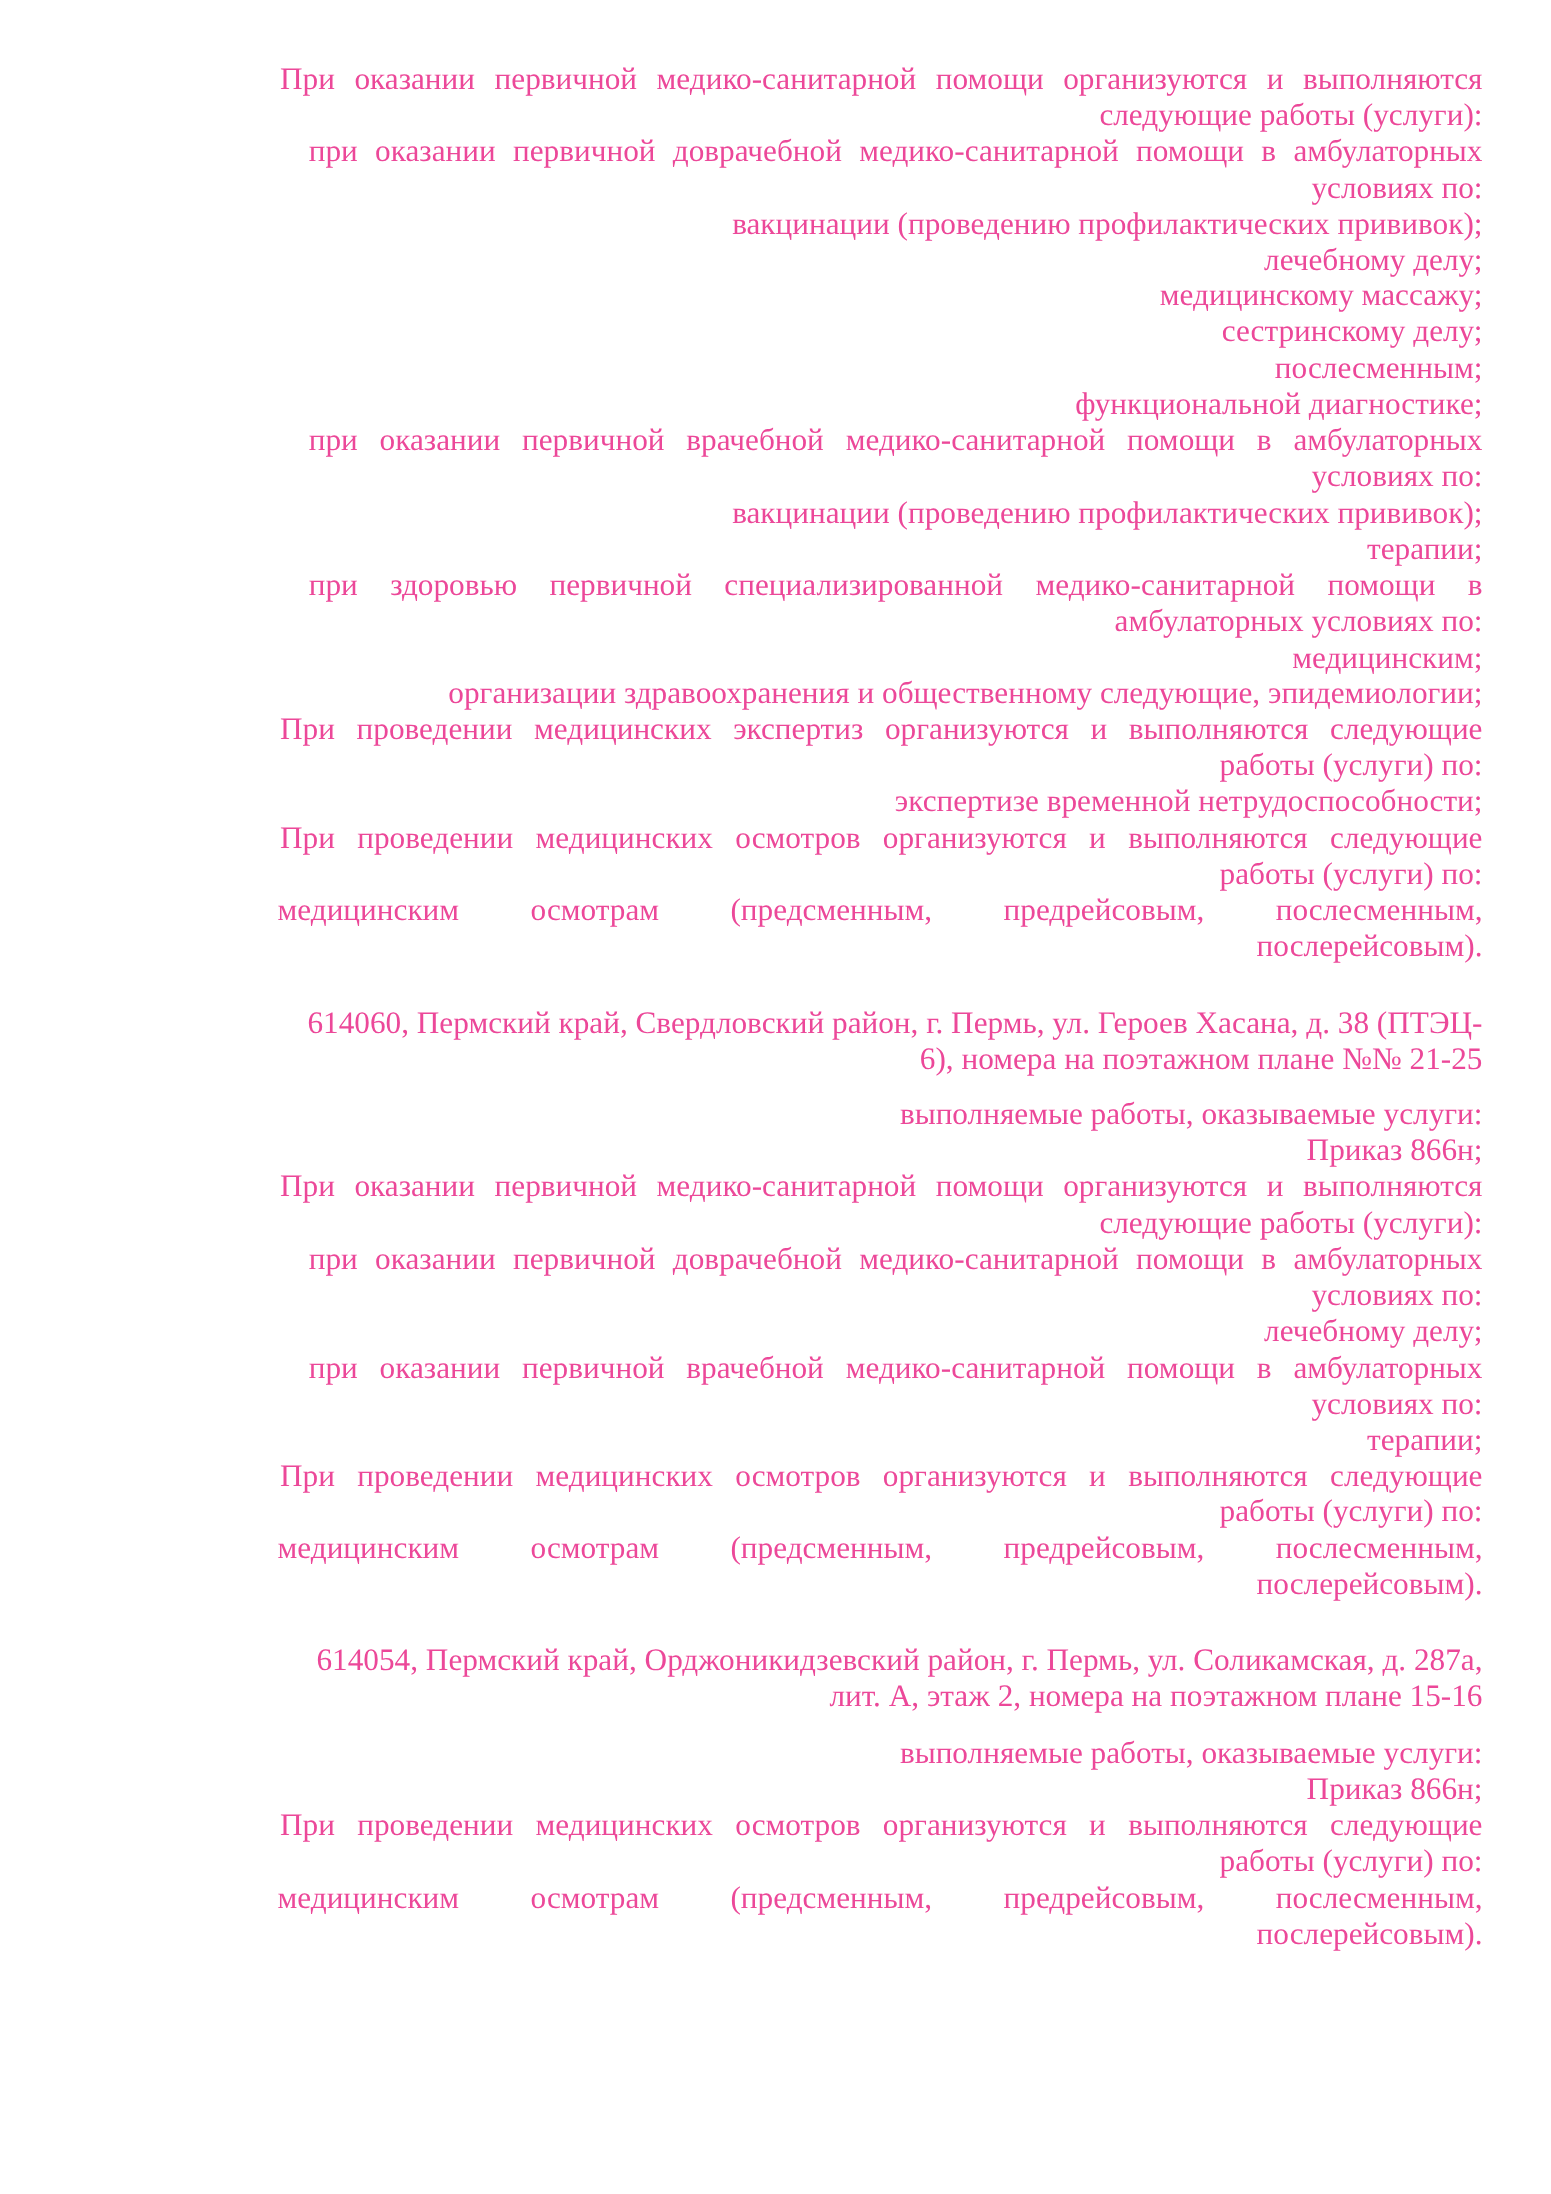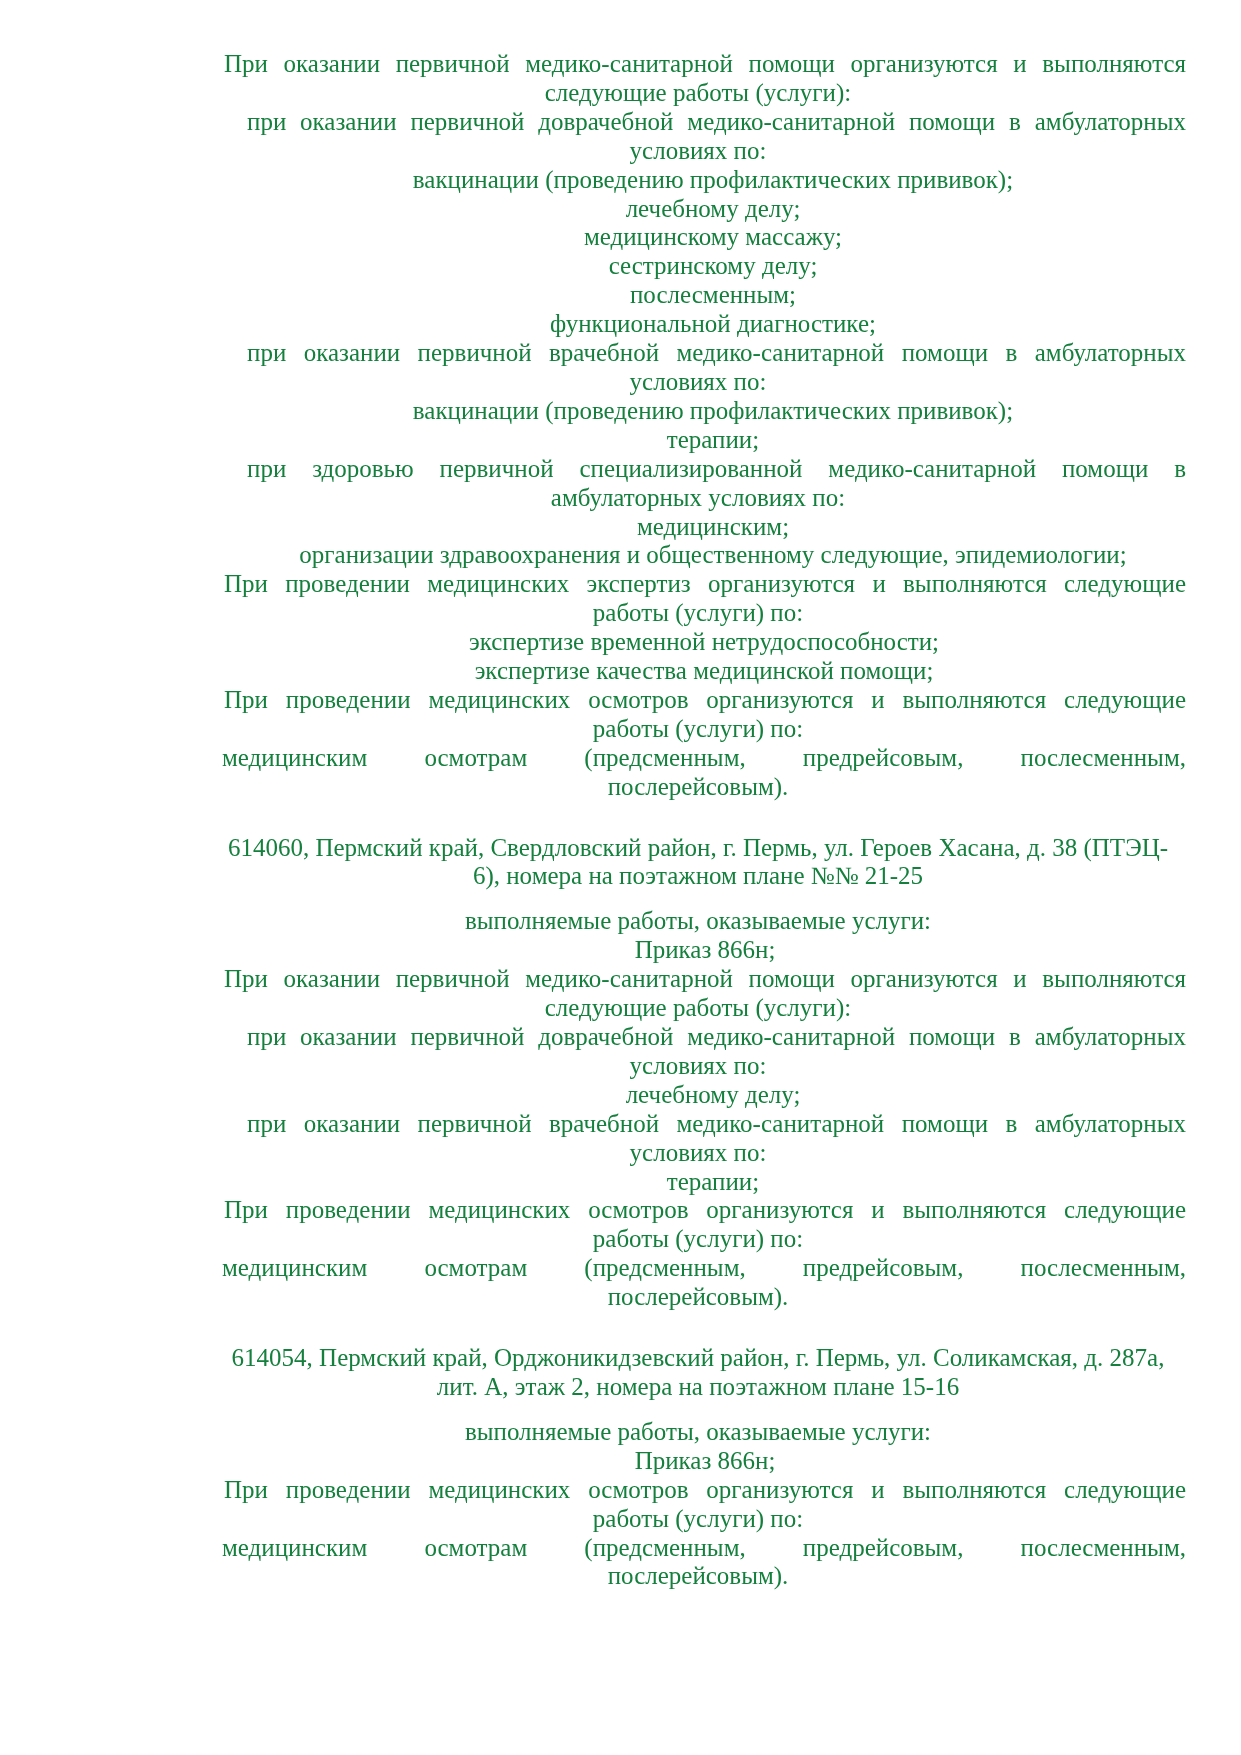--- a/index.html
+++ b/index.html
@@ -16,34 +16,34 @@
   .page {
     position: absolute;
     left: 0;
     top: 0;
     width: 1241px;
     height: 1755px;
     background: #ffffff;
     font-family: "Liberation Serif", "DejaVu Serif", serif;
     font-size: 25px;
     line-height: 28.9px;
-    color: #15803d;
+    color: #ec4899;
   }
   .doc {
     position: absolute;
     left: 210px;
     top: 50px;
     width: 976px;
   }
   .section {
     margin-bottom: 32px;
   }
   .ln {
     white-space: nowrap;
-    text-align: center;
+    text-align: right;
   }
   .ln.stretch {
     white-space: normal;
     text-align: justify;
     text-align-last: justify;
   }
   
   .par.p0 > .ln.first { padding-left: 0; margin-top: 16px; }
   .par.p1 > .ln.first { padding-left: 14px; }
   .par.p2 > .ln.first { padding-left: 37px; }
@@ -102,23 +102,20 @@
         <div class="par p3">
           <div class="ln first">организации здравоохранения и общественному следующие, эпидемиологии;</div>
         </div>
         <div class="par p1">
           <div class="ln first stretch">При проведении медицинских экспертиз организуются и выполняются следующие</div>
           <div class="ln">работы (услуги) по:</div>
         </div>
         <div class="par p2m">
           <div class="ln first">экспертизе временной нетрудоспособности;</div>
         </div>
-        <div class="par p2m">
-          <div class="ln first">экспертизе качества медицинской помощи;</div>
-        </div>
         <div class="par p1">
           <div class="ln first stretch">При проведении медицинских осмотров организуются и выполняются следующие</div>
           <div class="ln">работы (услуги) по:</div>
         </div>
         <div class="par p2m">
           <div class="ln first stretch">медицинским осмотрам (предсменным, предрейсовым, послесменным,</div>
           <div class="ln">послерейсовым).</div>
         </div>
       </div>
       <div class="section">

